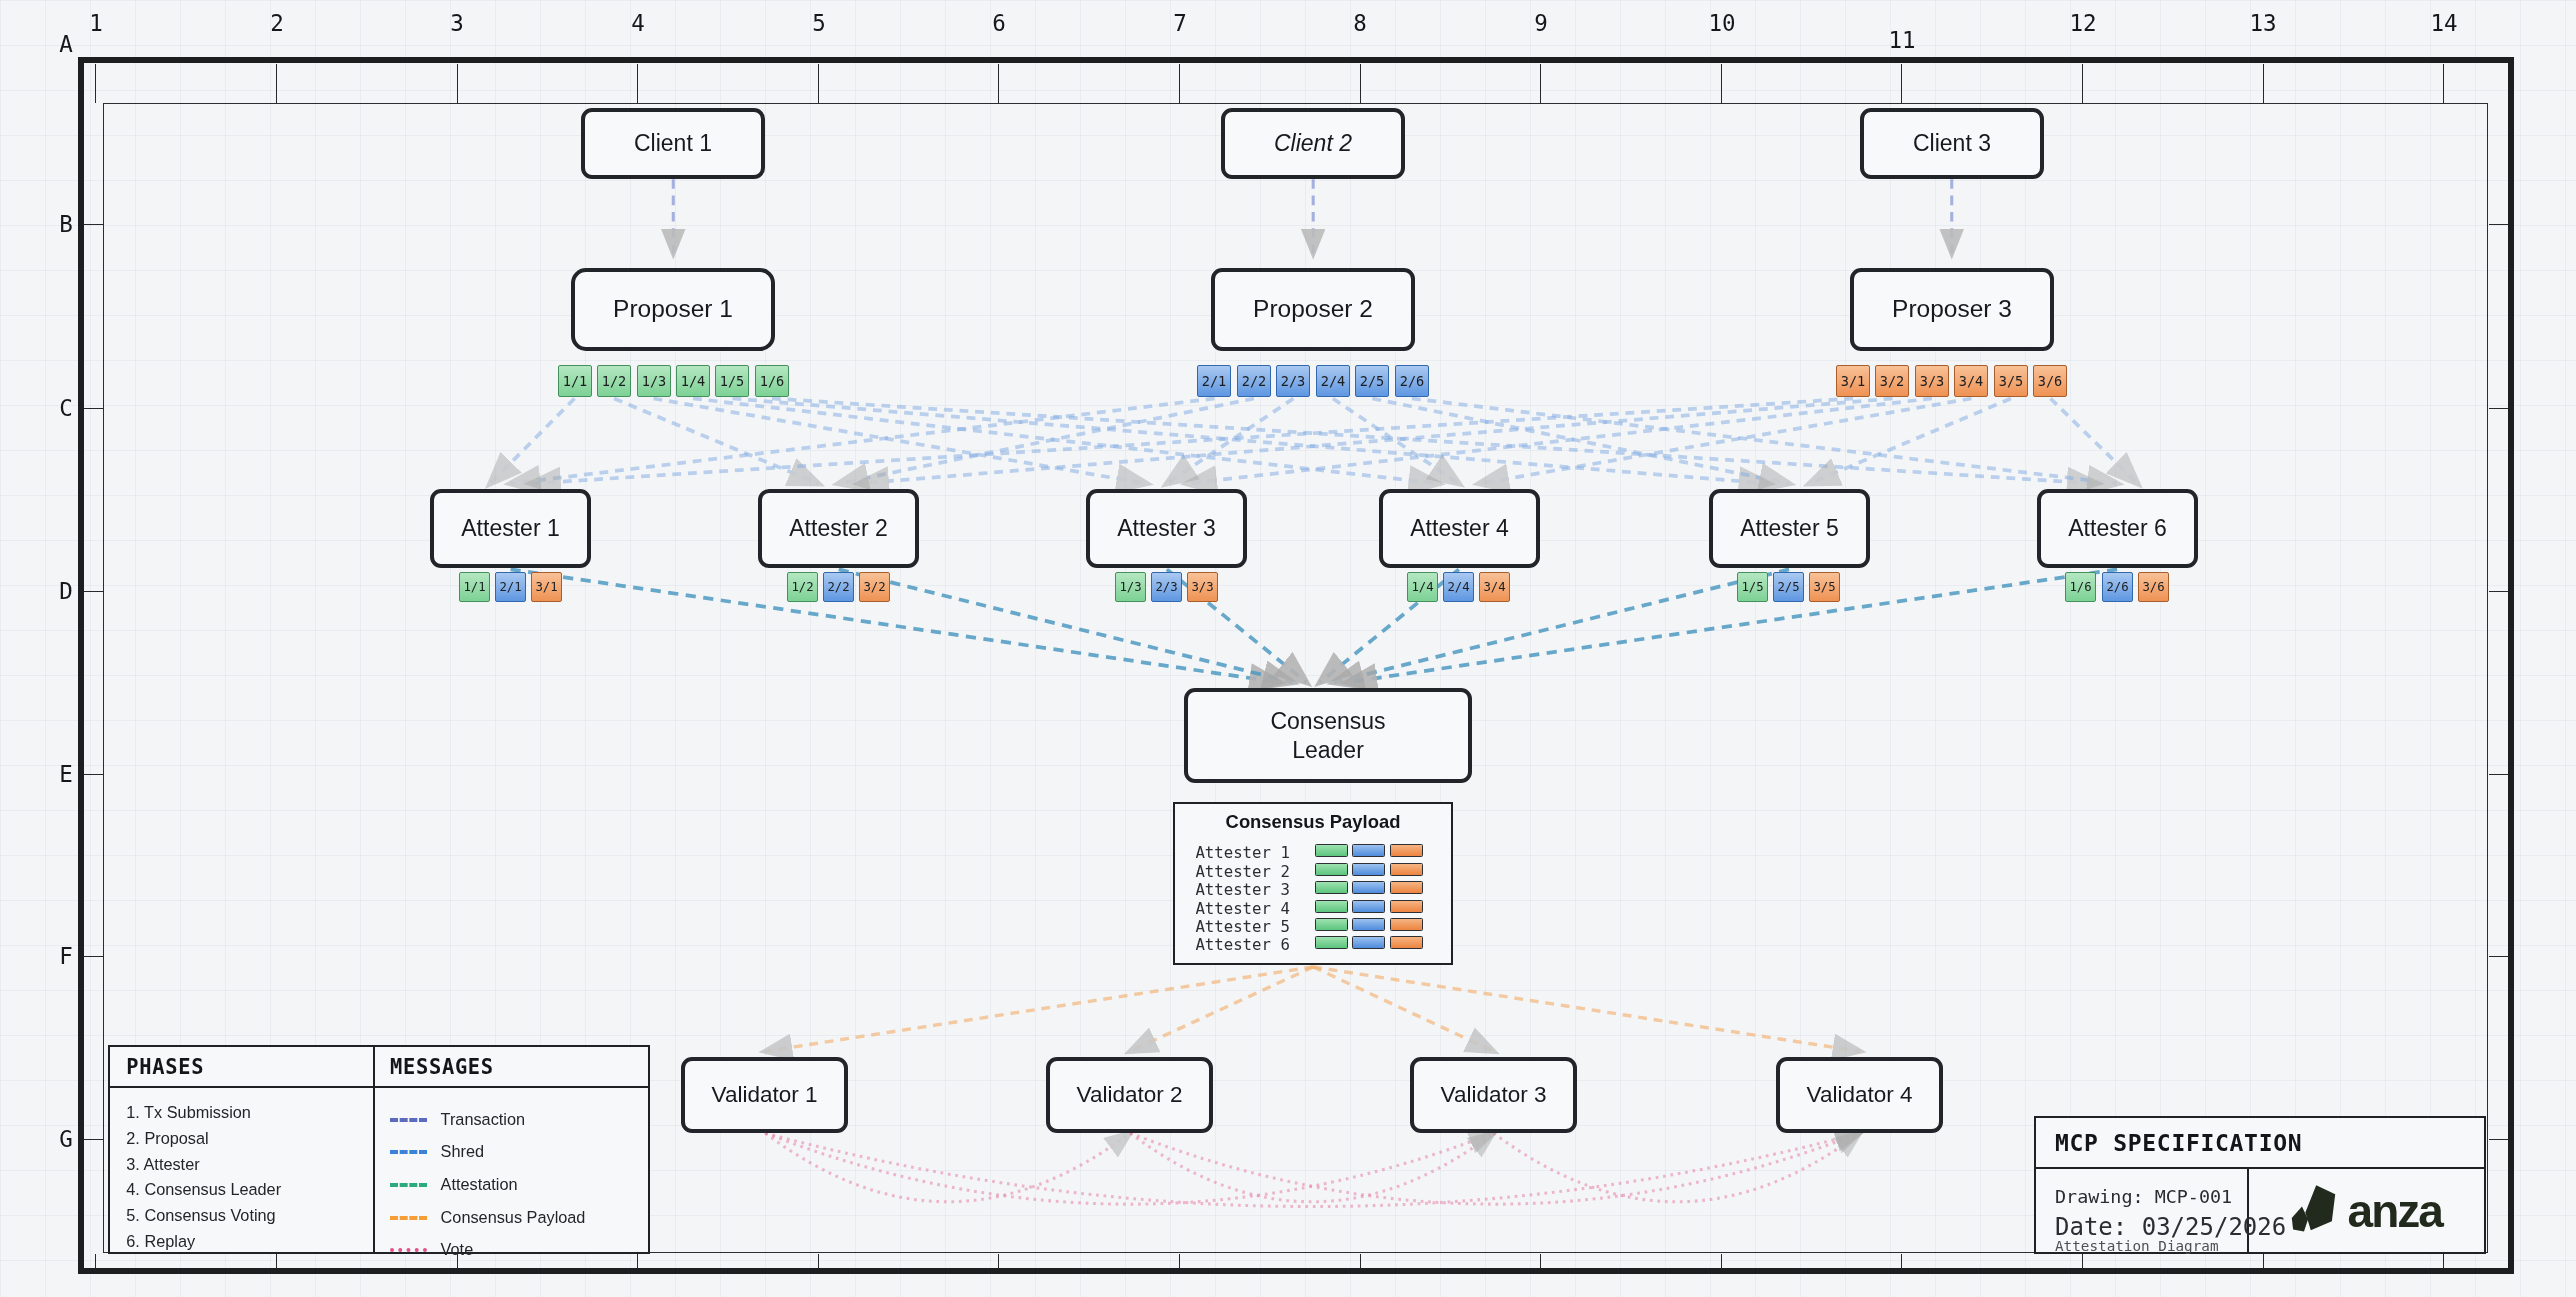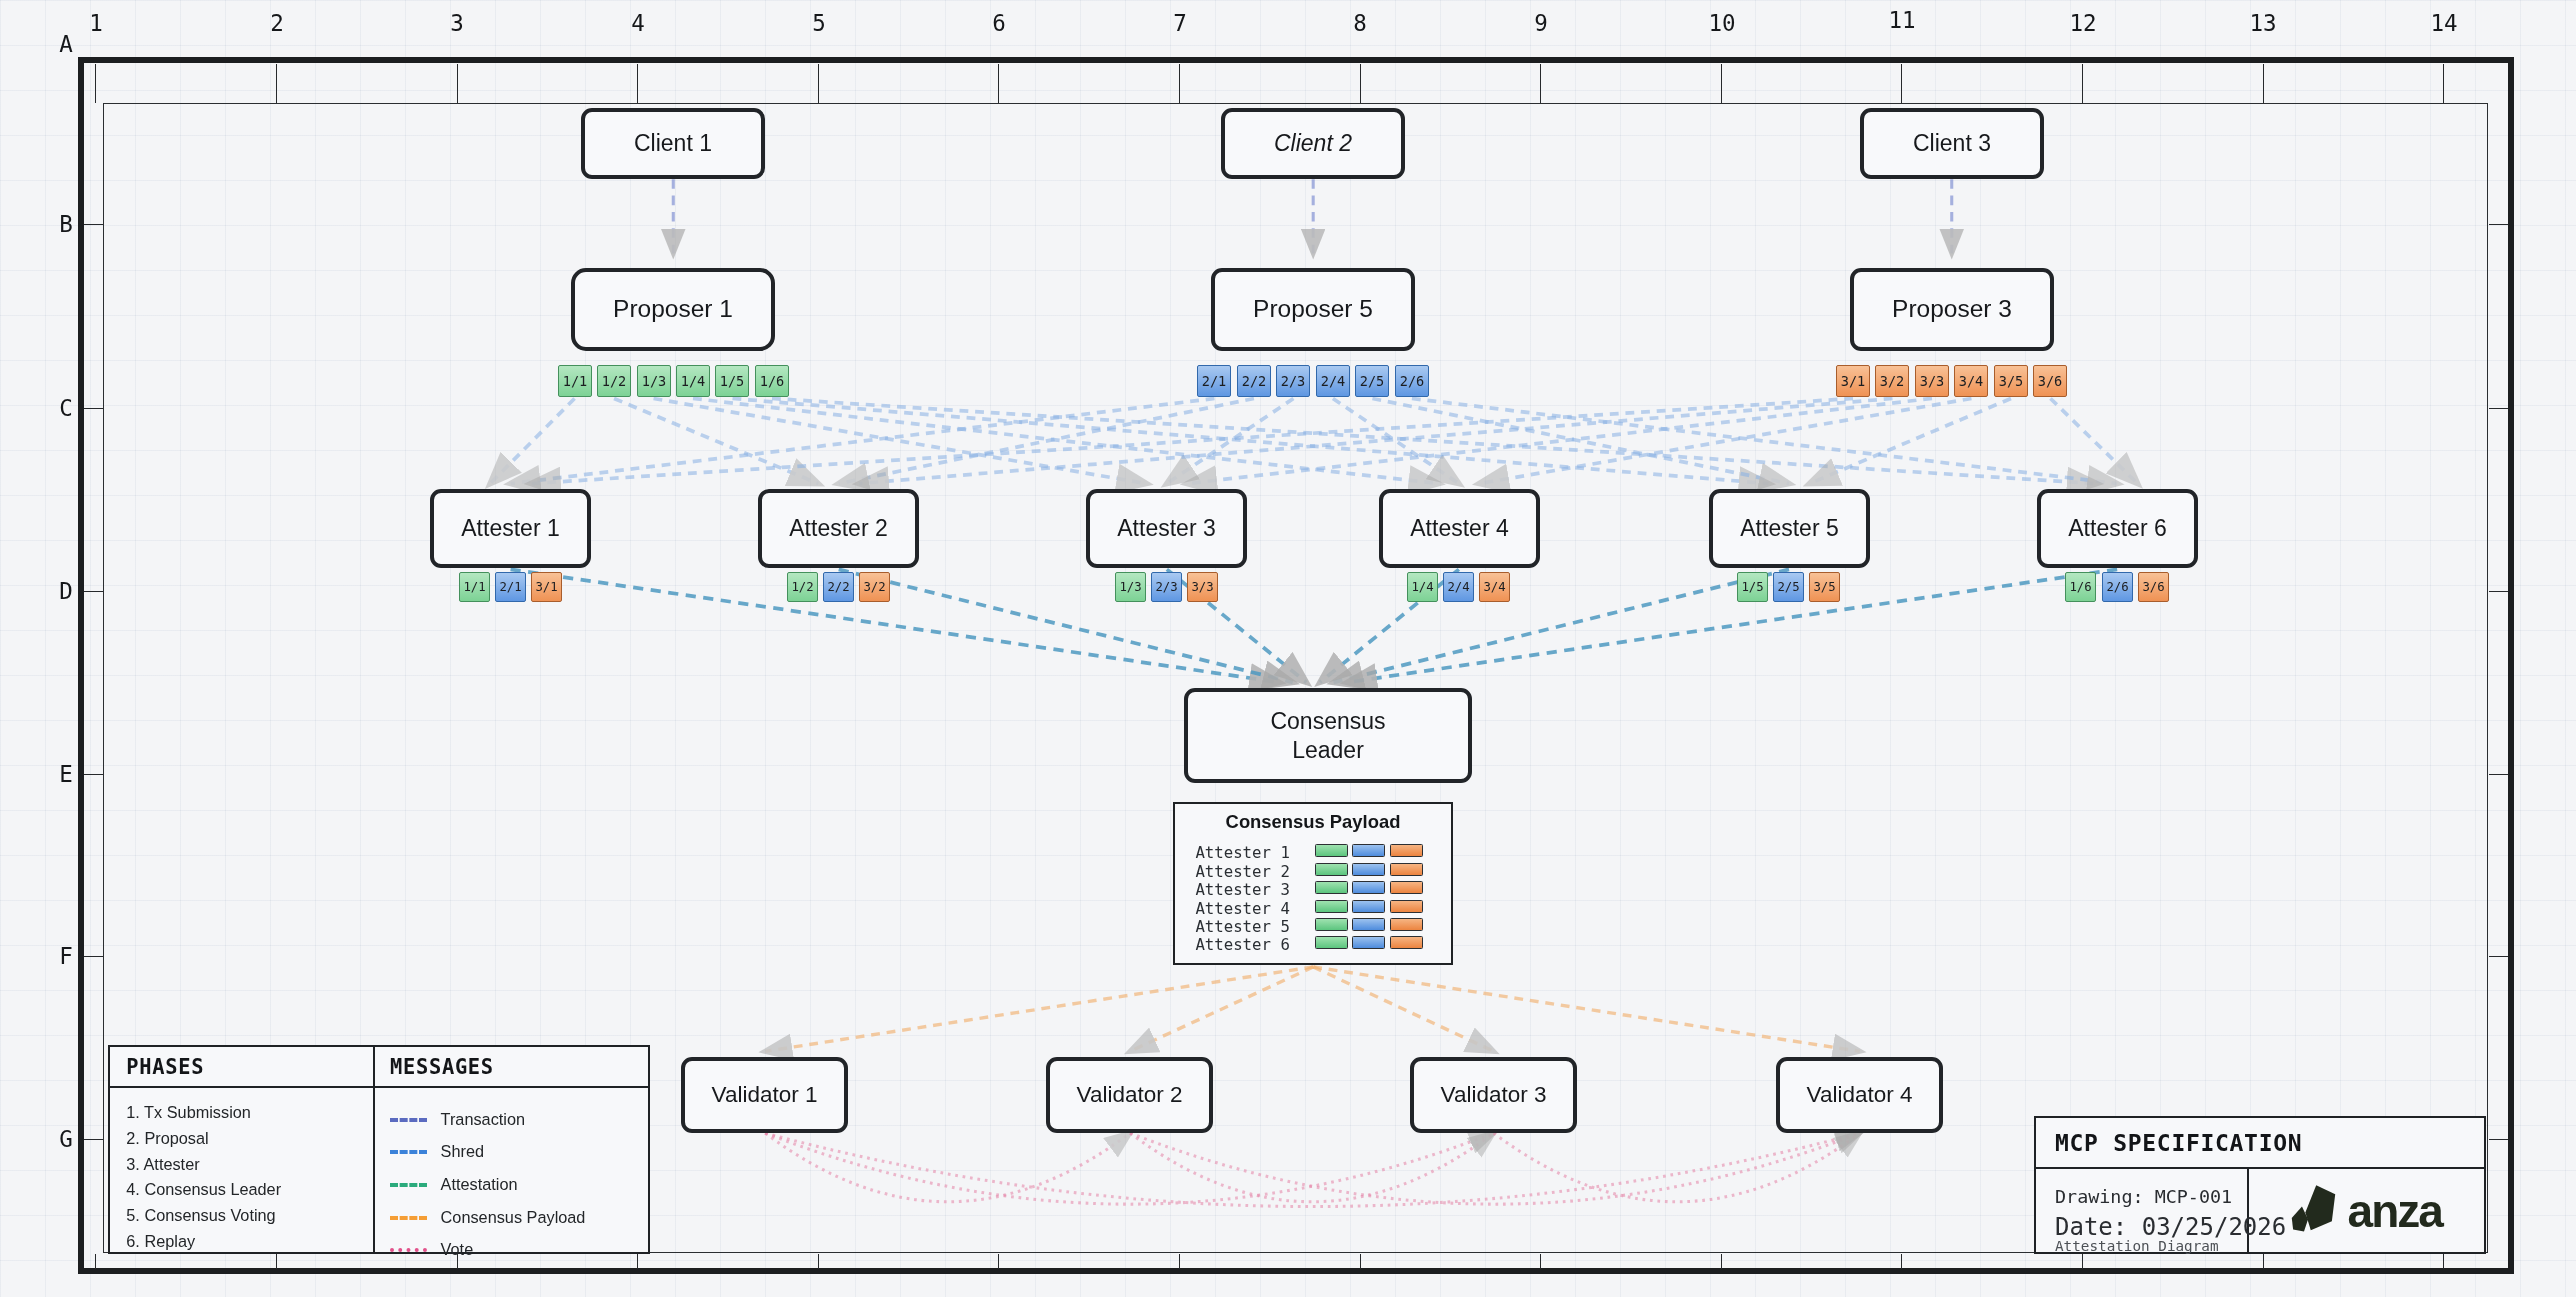--- a/index.html
+++ b/index.html
@@ -119,21 +119,21 @@
       <div class="node" style="left: 571px; top: 268px; width: 204px; height: 83px; border-radius: 15px;">
         <span class="lbl" style="font-size: 24.5px;">Proposer 1</span>
       </div>
       <div class="chip g" style="left: 558px; top: 365px; width: 34px; height: 32px; font-size: 13.6px;">1/1</div>
       <div class="chip g" style="left: 597px; top: 365px; width: 34px; height: 32px; font-size: 13.6px;">1/2</div>
       <div class="chip g" style="left: 637px; top: 365px; width: 34px; height: 32px; font-size: 13.6px;">1/3</div>
       <div class="chip g" style="left: 676px; top: 365px; width: 34px; height: 32px; font-size: 13.6px;">1/4</div>
       <div class="chip g" style="left: 715px; top: 365px; width: 34px; height: 32px; font-size: 13.6px;">1/5</div>
       <div class="chip g" style="left: 755px; top: 365px; width: 34px; height: 32px; font-size: 13.6px;">1/6</div>
       <div class="node" style="left: 1211px; top: 268px; width: 204px; height: 83px;">
-        <span class="lbl" style="font-size: 24.5px;">Proposer 5</span>
+        <span class="lbl" style="font-size: 24.5px;">Proposer 2</span>
       </div>
       <div class="chip b" style="left: 1197px; top: 365px; width: 34px; height: 32px; font-size: 13.6px;">2/1</div>
       <div class="chip b" style="left: 1237px; top: 365px; width: 34px; height: 32px; font-size: 13.6px;">2/2</div>
       <div class="chip b" style="left: 1276px; top: 365px; width: 34px; height: 32px; font-size: 13.6px;">2/3</div>
       <div class="chip b" style="left: 1316px; top: 365px; width: 34px; height: 32px; font-size: 13.6px;">2/4</div>
       <div class="chip b" style="left: 1355px; top: 365px; width: 34px; height: 32px; font-size: 13.6px;">2/5</div>
       <div class="chip b" style="left: 1395px; top: 365px; width: 34px; height: 32px; font-size: 13.6px;">2/6</div>
       <div class="node" style="left: 1850px; top: 268px; width: 204px; height: 83px;">
         <span class="lbl" style="font-size: 24.5px;">Proposer 3</span>
       </div>
@@ -264,21 +264,21 @@
       <div class="tick" style="left: 1179px; top: 1254px; width: 1.4px; height: 15px;"></div>
       <div class="rlabel" style="left: 1338px; top: 9.5px;">8</div>
       <div class="tick" style="left: 1360px; top: 64px; width: 1.4px; height: 39px;"></div>
       <div class="tick" style="left: 1360px; top: 1254px; width: 1.4px; height: 15px;"></div>
       <div class="rlabel" style="left: 1519px; top: 9.5px;">9</div>
       <div class="tick" style="left: 1540px; top: 64px; width: 1.4px; height: 39px;"></div>
       <div class="tick" style="left: 1540px; top: 1254px; width: 1.4px; height: 15px;"></div>
       <div class="rlabel" style="left: 1700px; top: 9.5px;">10</div>
       <div class="tick" style="left: 1721px; top: 64px; width: 1.4px; height: 39px;"></div>
       <div class="tick" style="left: 1721px; top: 1254px; width: 1.4px; height: 15px;"></div>
-      <div class="rlabel" style="left: 1880px; top: 7px;">11</div>
+      <div class="rlabel" style="left: 1880px; top: 27px;">11</div>
       <div class="tick" style="left: 1901px; top: 64px; width: 1.4px; height: 39px;"></div>
       <div class="tick" style="left: 1901px; top: 1254px; width: 1.4px; height: 15px;"></div>
       <div class="rlabel" style="left: 2061px; top: 9.5px;">12</div>
       <div class="tick" style="left: 2082px; top: 64px; width: 1.4px; height: 39px;"></div>
       <div class="tick" style="left: 2082px; top: 1254px; width: 1.4px; height: 15px;"></div>
       <div class="rlabel" style="left: 2241px; top: 9.5px;">13</div>
       <div class="tick" style="left: 2263px; top: 64px; width: 1.4px; height: 39px;"></div>
       <div class="tick" style="left: 2263px; top: 1254px; width: 1.4px; height: 15px;"></div>
       <div class="rlabel" style="left: 2422px; top: 9.5px;">14</div>
       <div class="tick" style="left: 2443px; top: 64px; width: 1.4px; height: 39px;"></div>

